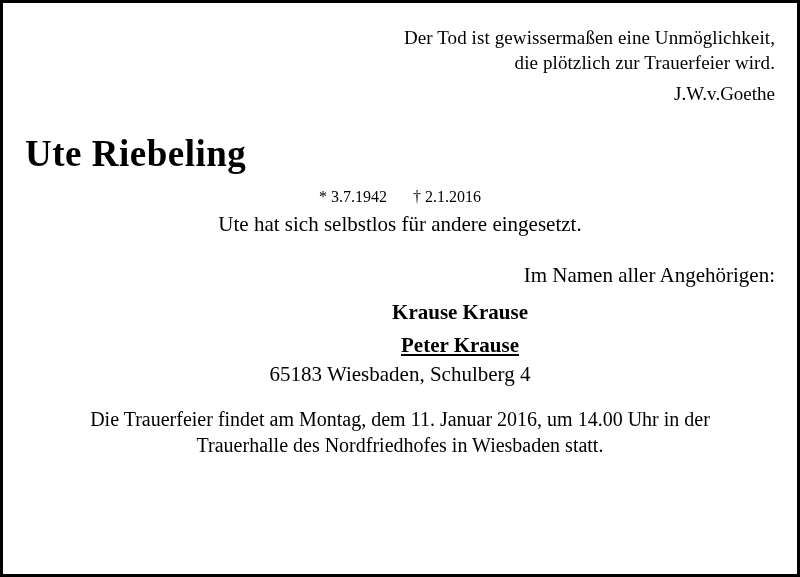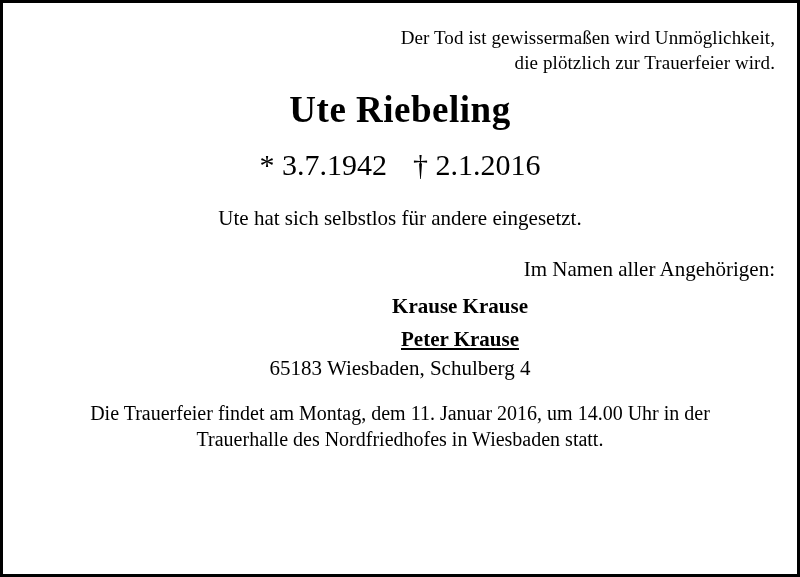--- a/index.html
+++ b/index.html
@@ -41,43 +41,42 @@
   }
 
   .intro {
     margin-top: 18px;
     font-size: 22px;
     line-height: 29px;
     text-align: left;
   }
 
   .name {
-    text-align: center;
+    text-align: left;
     font-size: 37px;
     font-weight: bold;
     letter-spacing: 0.5px;
-    margin-top: 14px;
+    margin-top: 26px;
     line-height: 42px;
   }
 
   .dates {
     text-align: center;
-    font-size: 30px;
-    margin-top: 20px;
+    font-size: 16px;
+    margin-top: 8px;
     line-height: 28px;
   }
   .dates .gap {
     display: inline-block;
     width: 26px;
   }
 
   .tribute {
     text-align: center;
     font-size: 21px;
-    margin-top: 26px;
     line-height: 27px;
   }
 
   .family-block {
     text-align: center;
     margin-top: 24px;
     padding-left: 120px;
   }
   .family-heading {
     font-size: 21px;
@@ -107,22 +106,23 @@
     font-size: 20px;
     line-height: 26px;
   }
 </style>
 </head>
 <body>
 
 <div class="obituary">
 
   <div class="quote-block">
-    <div class="quote-line">Der Tod ist gewissermaßen wird Unmöglichkeit,</div>
+    <div class="quote-line">Der Tod ist gewissermaßen eine Unmöglichkeit,</div>
     <div class="quote-line">die plötzlich zur Trauerfeier wird.</div>
+    <div class="quote-author">J.W.v.Goethe</div>
   </div>
 
 
   <div class="name">Ute Riebeling</div>
 
   <div class="dates">
     <span>* 3.7.1942</span><span class="gap"></span><span>† 2.1.2016</span>
   </div>
 
   <div class="tribute">Ute hat sich selbstlos für andere eingesetzt.</div>

